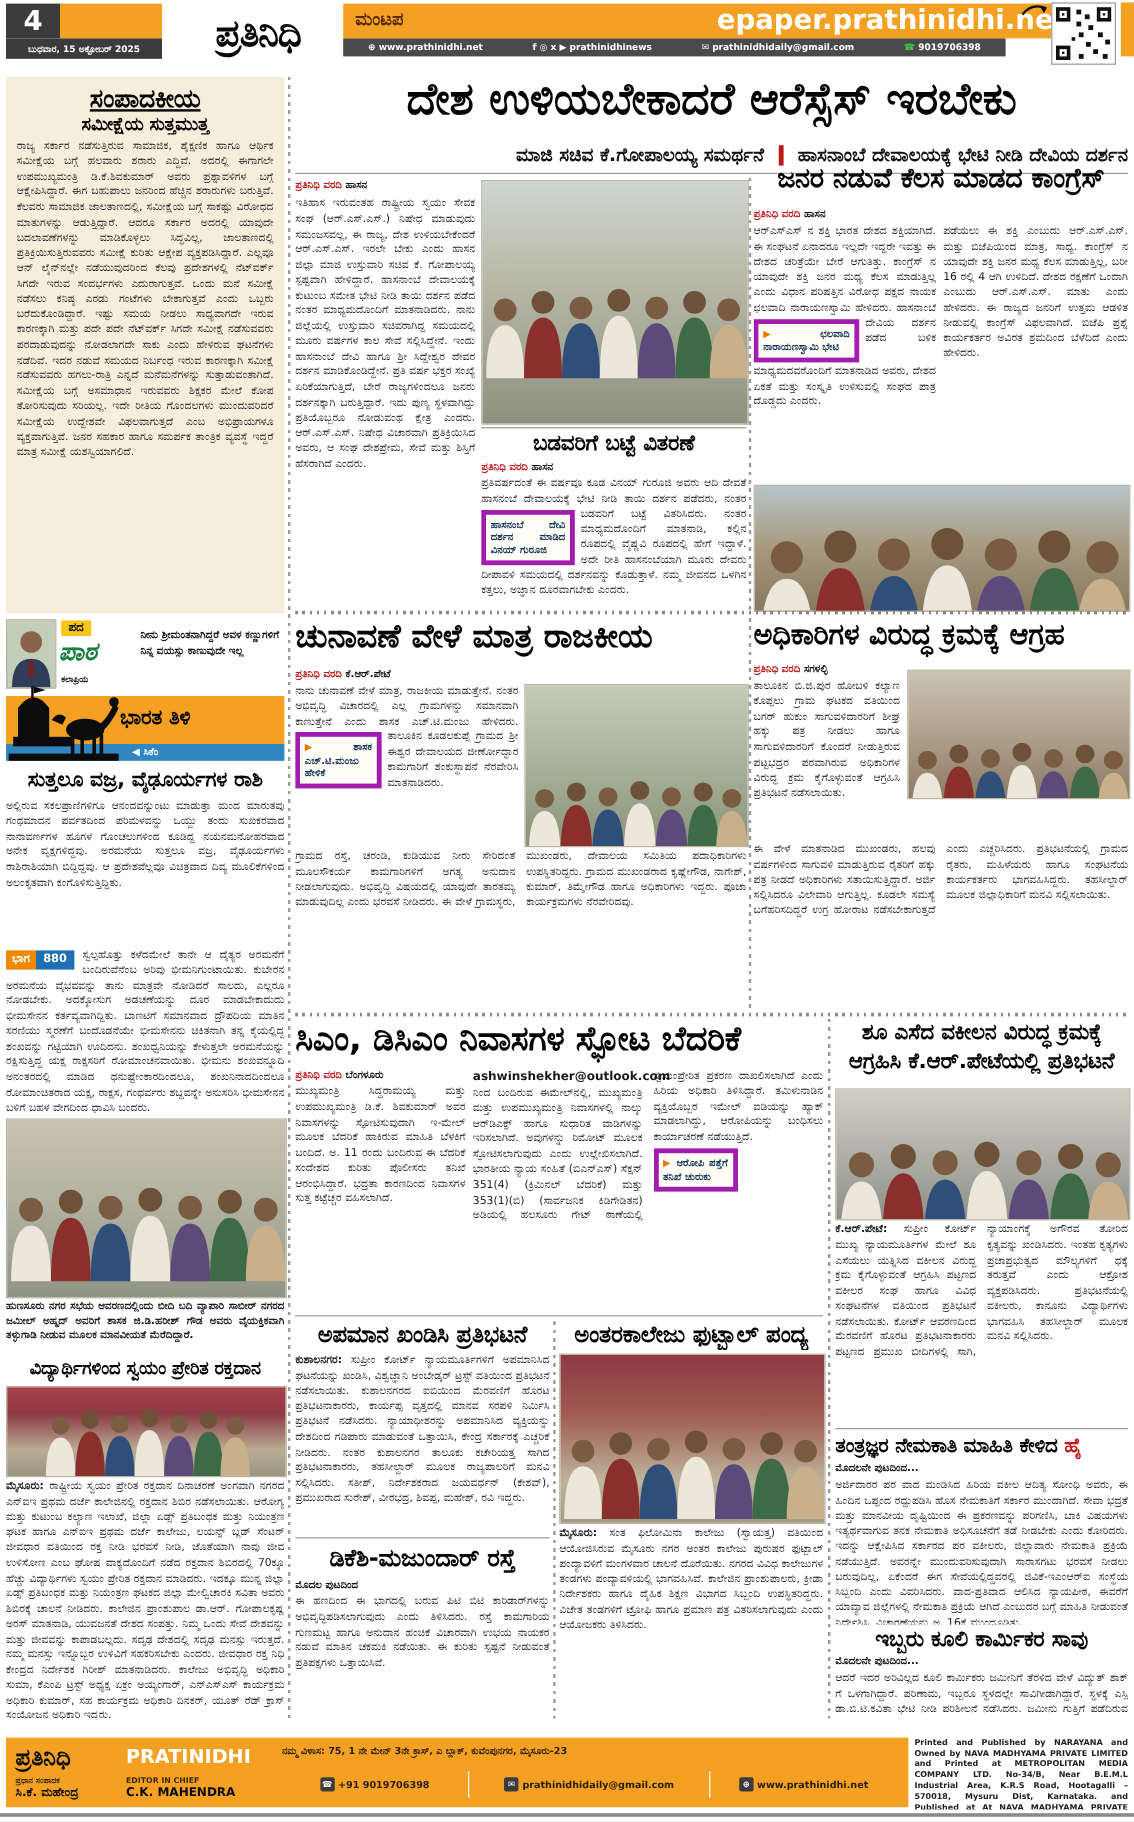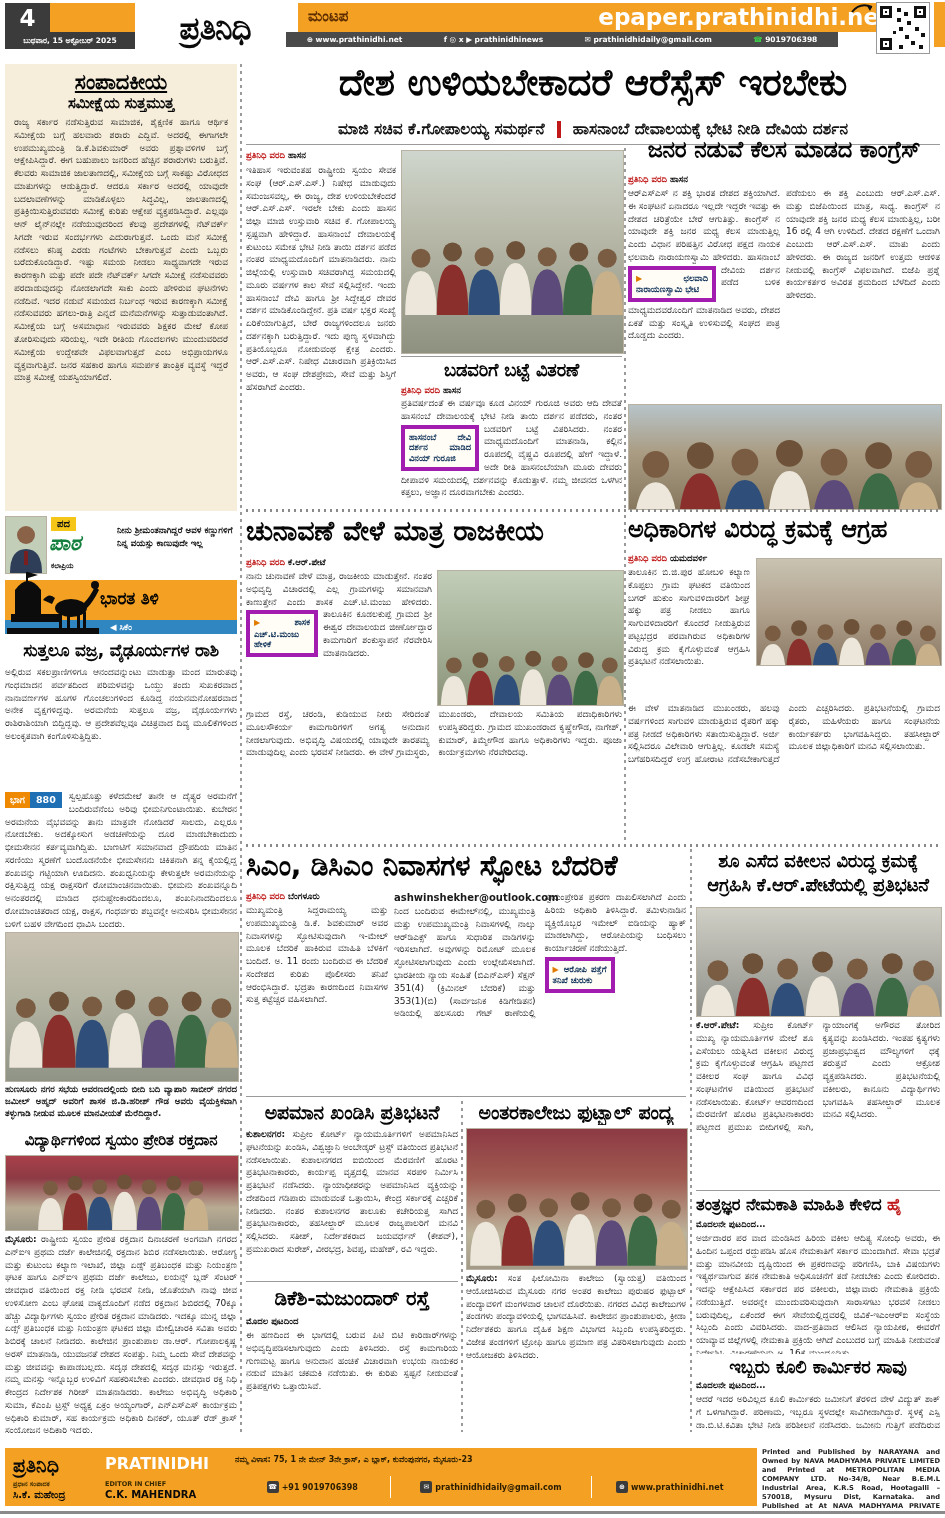--- a/index.html
+++ b/index.html
@@ -60,21 +60,21 @@
   <div class="abs" style="left:5px;top:3px;width:45px;height:29px;background:#3b3b3b;color:#fff;display:flex;align-items:center;justify-content:center;font-size:23px;font-weight:800;">
     <span>4</span>
   </div>
   <div class="abs orange" style="left:50px;top:3px;width:85px;height:29px;"></div>
   <div class="abs" style="left:5px;top:32px;width:130px;height:17px;background:#3b3b3b;color:#fff;display:flex;align-items:center;justify-content:center;font-size:7.5px;font-weight:bold;">
     <span>ಬುಧವಾರ, 15 ಅಕ್ಟೋಬರ್ 2025</span>
   </div>
   <div class="abs" style="left:146px;top:4px;width:138px;height:48px;display:flex;align-items:center;justify-content:center;font-size:31px;font-weight:900;color:#0a0a0a;letter-spacing:-1px;">
     <span>ಪ್ರತಿನಿಧಿ</span>
   </div>
-  <div class="abs orange" style="left:298px;top:3px;width:600px;height:29px;">
+  <div class="abs orange" style="left:286px;top:3px;width:600px;height:29px;padding-left:11px;">
     <span style="position:absolute;left:10px;top:4px;font-size:15px;font-weight:800;color:#5b2c00;">ಮಂಟಪ</span>
     <span style="position:absolute;right:8px;top:1px;font-size:23px;font-weight:800;color:#fff;">epaper.prathinidhi.net</span>
   </div>
   <div class="abs graybar" style="left:286px;top:32px;width:552px;height:15px;display:flex;align-items:center;justify-content:space-around;font-size:7.5px;font-weight:bold;">
     <span><span>⊕ </span><span>www.prathinidhi.net</span></span>
     <span><span>f ◎ x ▶</span> <span>prathinidhinews</span></span>
     <span><span>✉ </span><span>prathinidhidaily@gmail.com</span></span>
     <span><span style="color:#3ecf4a;">☎ </span><span>9019706398</span></span>
   </div>
   <svg class="abs" style="left:850px;top:0px" width="26" height="16" viewBox="0 0 26 16">
@@ -178,21 +178,21 @@
       </svg>
   </div>
   <div class="abs bt" style="left:5px;top:1233px;width:232px;height:200px;">
     <span class="bold">ಮೈಸೂರು:</span>
     <span>ರಾಷ್ಟ್ರೀಯ ಸ್ವಯಂ ಪ್ರೇರಿತ ರಕ್ತದಾನ ದಿನಾಚರಣೆ ಅಂಗವಾಗಿ ನಗರದ ಎನ್‌ಐಇ ಪ್ರಥಮ ದರ್ಜೆ ಕಾಲೇಜಿನಲ್ಲಿ ರಕ್ತದಾನ ಶಿಬಿರ ನಡೆಸಲಾಯಿತು. ಆರೋಗ್ಯ ಮತ್ತು ಕುಟುಂಬ ಕಲ್ಯಾಣ ಇಲಾಖೆ, ಜಿಲ್ಲಾ ಏಡ್ಸ್ ಪ್ರತಿಬಂಧಕ ಮತ್ತು ನಿಯಂತ್ರಣ ಘಟಕ ಹಾಗೂ ಎನ್‌ಐಇ ಪ್ರಥಮ ದರ್ಜೆ ಕಾಲೇಜು, ಲಯನ್ಸ್ ಬ್ಲಡ್ ಸೆಂಟರ್ ಜೀವಧಾರ ವತಿಯಿಂದ ರಕ್ತ ನೀಡಿ ಭರವಸೆ ನೀಡಿ, ಜೊತೆಯಾಗಿ ನಾವು ಜೀವ ಉಳಿಸೋಣ ಎಂಬ ಘೋಷ ವಾಕ್ಯದೊಂದಿಗೆ ನಡೆದ ರಕ್ತದಾನ ಶಿಬಿರದಲ್ಲಿ 70ಕ್ಕೂ ಹೆಚ್ಚು ವಿದ್ಯಾರ್ಥಿಗಳು ಸ್ವಯಂ ಪ್ರೇರಿತ ರಕ್ತದಾನ ಮಾಡಿದರು. ಇದಕ್ಕೂ ಮುನ್ನ ಜಿಲ್ಲಾ ಏಡ್ಸ್ ಪ್ರತಿಬಂಧಕ ಮತ್ತು ನಿಯಂತ್ರಣ ಘಟಕದ ಜಿಲ್ಲಾ ಮೇಲ್ವಿಚಾರಕಿ ಸವಿತಾ ಅವರು ಶಿಬಿರಕ್ಕೆ ಚಾಲನೆ ನೀಡಿದರು. ಕಾಲೇಜಿನ ಪ್ರಾಂಶುಪಾಲ ಡಾ.ಆರ್. ಗೋಪಾಲಕೃಷ್ಣ ಅರಸ್ ಮಾತನಾಡಿ, ಯುವಜನತೆ ದೇಶದ ಸಂಪತ್ತು. ನಿಮ್ಮ ಒಂದು ಸೇವೆ ದೇಶವನ್ನು ಮತ್ತು ಜೀವವನ್ನು ಕಾಪಾಡಬಲ್ಲದು. ಸದೃಢ ದೇಶದಲ್ಲಿ ಸದೃಢ ಮನಸ್ಸು ಇರುತ್ತದೆ. ನಮ್ಮ ಮನಸ್ಸು ಇನ್ನೊಬ್ಬರ ಉಳಿವಿಗೆ ಸಹಕರಿಸಬೇಕು ಎಂದರು. ಜೀವಧಾರ ರಕ್ತ ನಿಧಿ ಕೇಂದ್ರದ ನಿರ್ದೇಶಕ ಗಿರೀಶ್ ಮಾತನಾಡಿದರು. ಕಾಲೇಜು ಅಭಿವೃದ್ಧಿ ಅಧಿಕಾರಿ ಸುಮಾ, ಕೆಎಂಪಿ ಟ್ರಸ್ಟ್ ಅಧ್ಯಕ್ಷ ಏಕ್ರಂ ಅಯ್ಯಂಗಾರ್, ಎನ್‌ಎಸ್‌ಎಸ್ ಕಾರ್ಯಕ್ರಮ ಅಧಿಕಾರಿ ಕುಮಾರ್, ಸಹ ಕಾರ್ಯಕ್ರಮ ಅಧಿಕಾರಿ ದಿನಕರ್, ಯೂತ್ ರೆಡ್ ಕ್ರಾಸ್ ಸಂಯೋಜನ ಅಧಿಕಾರಿ ಇದ್ದರು.</span>
   </div>
 
   <div class="abs vdash" style="left:240px;top:64px;height:1368px;"></div>
 
   <div class="abs hl center" style="left:246px;top:58px;width:694px;height:56px;font-size:37px;line-height:1.35;">ದೇಶ ಉಳಿಯಬೇಕಾದರೆ ಆರೆಸ್ಸೆಸ್ ಇರಬೇಕು</div>
-  <div class="abs" style="left:246px;top:117px;width:694px;height:24px;display:flex;align-items:center;justify-content:center;font-size:15.5px;font-weight:800;">
+  <div class="abs" style="left:246px;top:117px;width:694px;height:24px;display:flex;align-items:center;justify-content:flex-end;font-size:15.5px;font-weight:800;">
     <span>ಮಾಜಿ ಸಚಿವ ಕೆ.ಗೋಪಾಲಯ್ಯ ಸಮರ್ಥನೆ</span>
     <span style="width:4px;height:17px;background:#c01818;margin:0 12px;"></span>
     <span>ಹಾಸನಾಂಬೆ ದೇವಾಲಯಕ್ಕೆ ಭೇಟಿ ನೀಡಿ ದೇವಿಯ ದರ್ಶನ</span>
   </div>
   <div class="abs hline" style="left:246px;top:144px;width:694px;"></div>
 
   <div class="abs byl" style="left:246px;top:150px;width:150px;">
     <span class="red">ಪ್ರತಿನಿಧಿ ವರದಿ</span> <span>ಹಾಸನ</span>
   </div>
   <div class="abs bt" style="left:246px;top:164px;width:150px;height:344px;">ಇತಿಹಾಸ ಇರುವಂತಹ ರಾಷ್ಟ್ರೀಯ ಸ್ವಯಂ ಸೇವಕ ಸಂಘ (ಆರ್.ಎಸ್.ಎಸ್.) ನಿಷೇಧ ಮಾಡುವುದು ಸಮಂಜಸವಲ್ಲ, ಈ ರಾಜ್ಯ, ದೇಶ ಉಳಿಯಬೇಕೆಂದರೆ ಆರ್.ಎಸ್.ಎಸ್. ಇರಲೇ ಬೇಕು ಎಂದು ಹಾಸನ ಜಿಲ್ಲಾ ಮಾಜಿ ಉಸ್ತುವಾರಿ ಸಚಿವ ಕೆ. ಗೋಪಾಲಯ್ಯ ಸ್ಪಷ್ಟವಾಗಿ ಹೇಳಿದ್ದಾರೆ. ಹಾಸನಾಂಬೆ ದೇವಾಲಯಕ್ಕೆ ಕುಟುಂಬ ಸಮೇತ ಭೇಟಿ ನೀಡಿ ತಾಯಿ ದರ್ಶನ ಪಡೆದ ನಂತರ ಮಾಧ್ಯಮದೊಂದಿಗೆ ಮಾತನಾಡಿದರು. ನಾನು ಜಿಲ್ಲೆಯಲ್ಲಿ ಉಸ್ತುವಾರಿ ಸಚಿವರಾಗಿದ್ದ ಸಮಯದಲ್ಲಿ ಮೂರು ವರ್ಷಗಳ ಕಾಲ ಸೇವೆ ಸಲ್ಲಿಸಿದ್ದೇನೆ. ಇಂದು ಹಾಸನಾಂಬೆ ದೇವಿ ಹಾಗೂ ಶ್ರೀ ಸಿದ್ದೇಶ್ವರ ದೇವರ ದರ್ಶನ ಮಾಡಿಕೊಂಡಿದ್ದೇನೆ. ಪ್ರತಿ ವರ್ಷ ಭಕ್ತರ ಸಂಖ್ಯೆ ಏರಿಕೆಯಾಗುತ್ತಿದೆ, ಬೇರೆ ರಾಜ್ಯಗಳಿಂದಲೂ ಜನರು ದರ್ಶನಕ್ಕಾಗಿ ಬರುತ್ತಿದ್ದಾರೆ. ಇದು ಪುಣ್ಯ ಸ್ಥಳವಾಗಿದ್ದು ಪ್ರತಿಯೊಬ್ಬರೂ ನೋಡುವಂಥ ಕ್ಷೇತ್ರ ಎಂದರು. ಆರ್.ಎಸ್.ಎಸ್. ನಿಷೇಧ ವಿಚಾರವಾಗಿ ಪ್ರತಿಕ್ರಿಯಿಸಿದ ಅವರು, ಆ ಸಂಘ ದೇಶಪ್ರೇಮ, ಸೇವೆ ಮತ್ತು ಶಿಸ್ತಿಗೆ ಹೆಸರಾಗಿದೆ ಎಂದರು.</div>
@@ -252,21 +252,21 @@
     <svg viewBox="0 0 140 56" preserveAspectRatio="xMidYMax meet">
         <use href="#crowd"></use>
       </svg>
   </div>
   <div class="abs bt cols2" style="left:246px;top:708px;width:376px;height:132px;">ಗ್ರಾಮದ ರಸ್ತೆ, ಚರಂಡಿ, ಕುಡಿಯುವ ನೀರು ಸೇರಿದಂತೆ ಮೂಲಸೌಕರ್ಯ ಕಾಮಗಾರಿಗಳಿಗೆ ಅಗತ್ಯ ಅನುದಾನ ನೀಡಲಾಗುವುದು. ಅಭಿವೃದ್ಧಿ ವಿಷಯದಲ್ಲಿ ಯಾವುದೇ ತಾರತಮ್ಯ ಮಾಡುವುದಿಲ್ಲ ಎಂದು ಭರವಸೆ ನೀಡಿದರು. ಈ ವೇಳೆ ಗ್ರಾಮಸ್ಥರು, ಮುಖಂಡರು, ದೇವಾಲಯ ಸಮಿತಿಯ ಪದಾಧಿಕಾರಿಗಳು ಉಪಸ್ಥಿತರಿದ್ದರು. ಗ್ರಾಮದ ಮುಖಂಡರಾದ ಕೃಷ್ಣೇಗೌಡ, ನಾಗೇಶ್, ಕುಮಾರ್, ತಿಮ್ಮೇಗೌಡ ಹಾಗೂ ಅಧಿಕಾರಿಗಳು ಇದ್ದರು. ಪೂಜಾ ಕಾರ್ಯಕ್ರಮಗಳು ನೆರವೇರಿದವು.</div>
 
   <div class="abs vdash" style="left:624px;top:515px;height:326px;"></div>
 
   <div class="abs hl" style="left:628px;top:515px;width:312px;height:36px;font-size:24px;">ಅಧಿಕಾರಿಗಳ ವಿರುದ್ಧ ಕ್ರಮಕ್ಕೆ ಆಗ್ರಹ</div>
   <div class="abs byl" style="left:628px;top:553px;width:200px;">
-    <span class="red">ಪ್ರತಿನಿಧಿ ವರದಿ</span> <span>ಯಮದವರ್ಳಿ</span>
+    <span class="red">ಪ್ರತಿನಿಧಿ ವರದಿ</span> <span>ಸಗಳಲ್ಳಿ</span>
   </div>
   <div class="abs bt" style="left:628px;top:566px;width:122px;height:134px;">ತಾಲೂಕಿನ ಬಿ.ಜಿ.ಪುರ ಹೋಬಳಿ ಕಲ್ಯಾಣ ಕೊಪ್ಪಲು ಗ್ರಾಮ ಘಟಕದ ವತಿಯಿಂದ ಬಗರ್ ಹುಕುಂ ಸಾಗುವಳಿದಾರರಿಗೆ ಶೀಘ್ರ ಹಕ್ಕು ಪತ್ರ ನೀಡಲು ಹಾಗೂ ಸಾಗುವಳಿದಾರರಿಗೆ ಕೊಂದರೆ ನೀಡುತ್ತಿರುವ ಪಟ್ಟಭದ್ರರ ಪರವಾಗಿರುವ ಅಧಿಕಾರಿಗಳ ವಿರುದ್ಧ ಕ್ರಮ ಕೈಗೊಳ್ಳುವಂತೆ ಆಗ್ರಹಿಸಿ ಪ್ರತಿಭಟನೆ ನಡೆಸಲಾಯಿತು.</div>
   <div class="abs photo" style="left:756px;top:558px;width:184px;height:106px;background:linear-gradient(180deg,#c9c3b2 0%,#b0a18c 50%,#8c7b66 100%);">
     <svg viewBox="0 0 140 50" preserveAspectRatio="xMidYMax meet">
         <use href="#crowd"></use>
       </svg>
   </div>
   <div class="abs bt cols2" style="left:628px;top:702px;width:312px;height:139px;">ಈ ವೇಳೆ ಮಾತನಾಡಿದ ಮುಖಂಡರು, ಹಲವು ವರ್ಷಗಳಿಂದ ಸಾಗುವಳಿ ಮಾಡುತ್ತಿರುವ ರೈತರಿಗೆ ಹಕ್ಕು ಪತ್ರ ನೀಡದೆ ಅಧಿಕಾರಿಗಳು ಸತಾಯಿಸುತ್ತಿದ್ದಾರೆ. ಅರ್ಜಿ ಸಲ್ಲಿಸಿದರೂ ವಿಲೇವಾರಿ ಆಗುತ್ತಿಲ್ಲ. ಕೂಡಲೇ ಸಮಸ್ಯೆ ಬಗೆಹರಿಸದಿದ್ದರೆ ಉಗ್ರ ಹೋರಾಟ ನಡೆಸಬೇಕಾಗುತ್ತದೆ ಎಂದು ಎಚ್ಚರಿಸಿದರು. ಪ್ರತಿಭಟನೆಯಲ್ಲಿ ಗ್ರಾಮದ ರೈತರು, ಮಹಿಳೆಯರು ಹಾಗೂ ಸಂಘಟನೆಯ ಕಾರ್ಯಕರ್ತರು ಭಾಗವಹಿಸಿದ್ದರು. ತಹಸೀಲ್ದಾರ್ ಮೂಲಕ ಜಿಲ್ಲಾಧಿಕಾರಿಗೆ ಮನವಿ ಸಲ್ಲಿಸಲಾಯಿತು.</div>
 
   <div class="abs hdash" style="left:246px;top:844px;width:694px;"></div>

